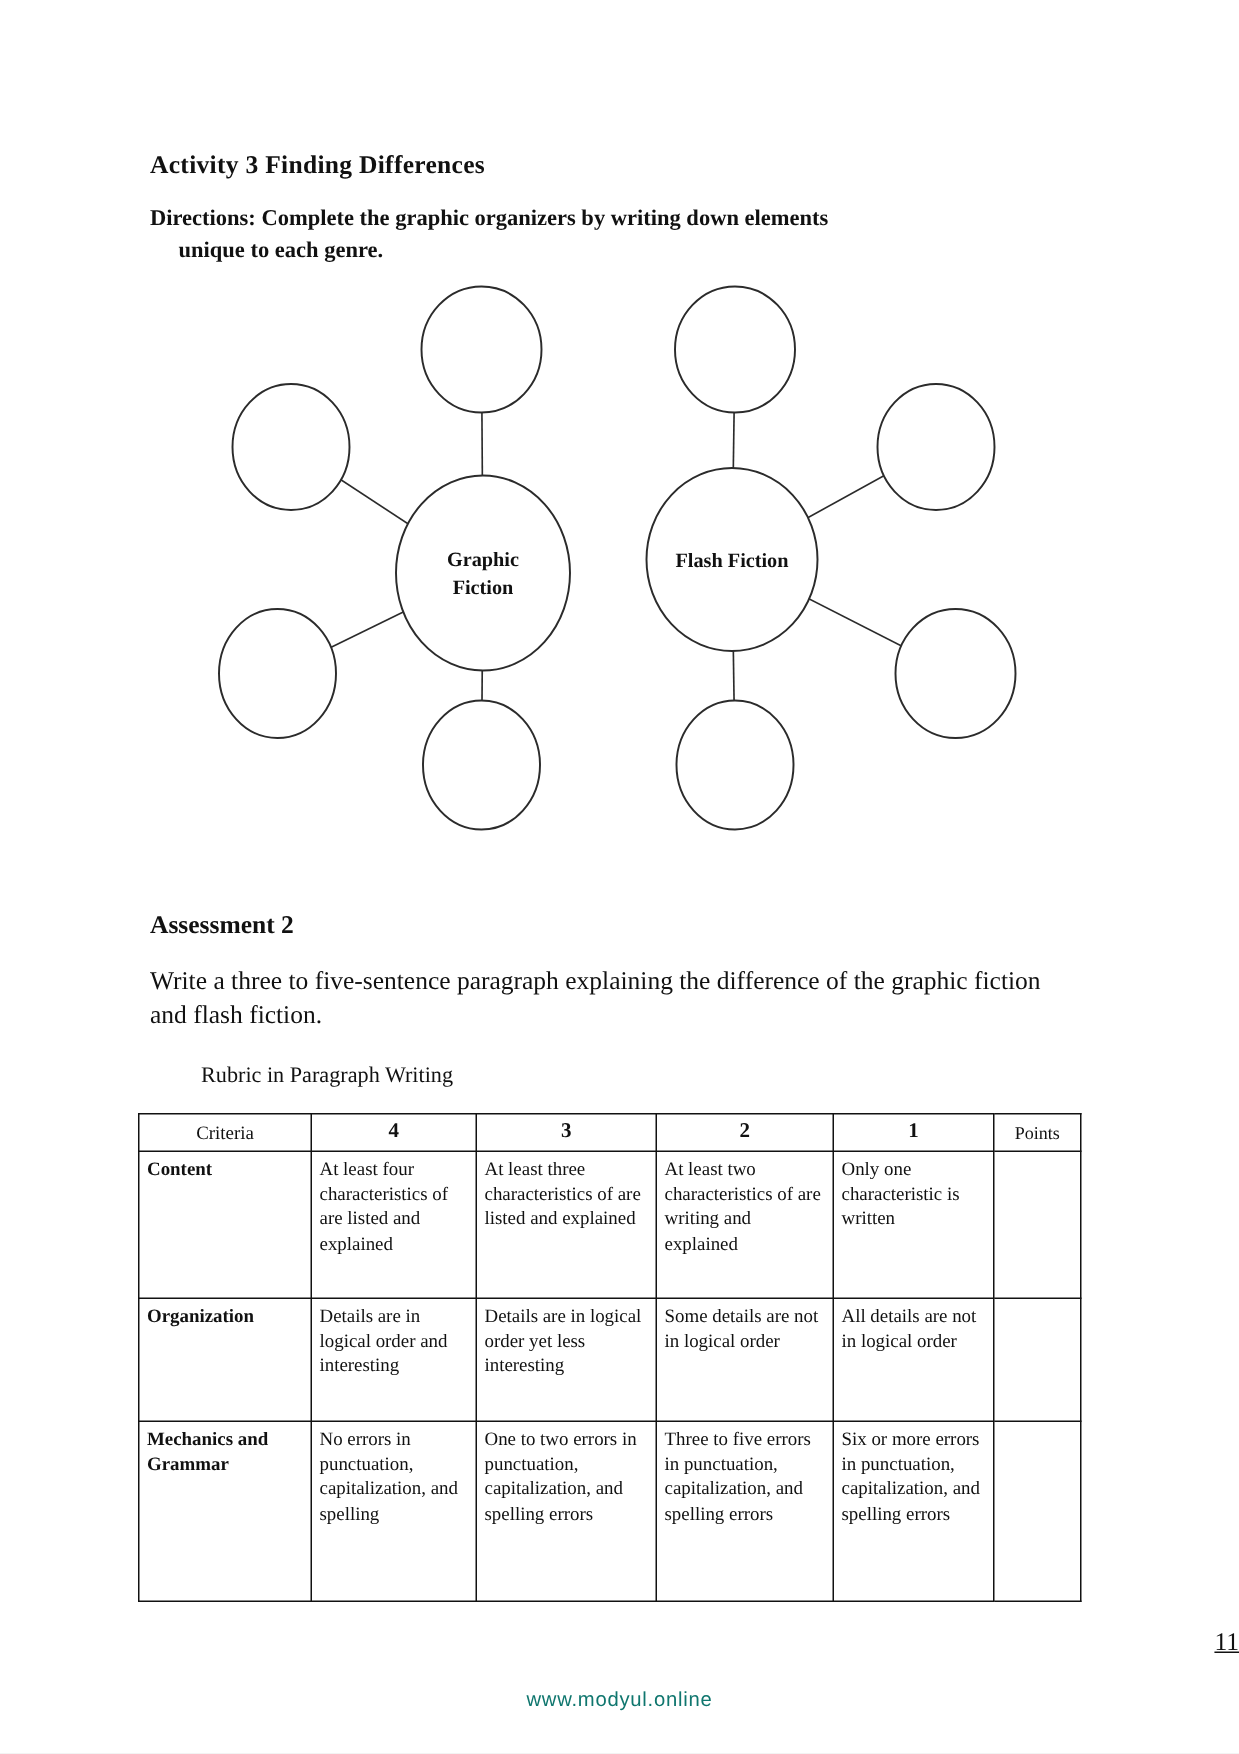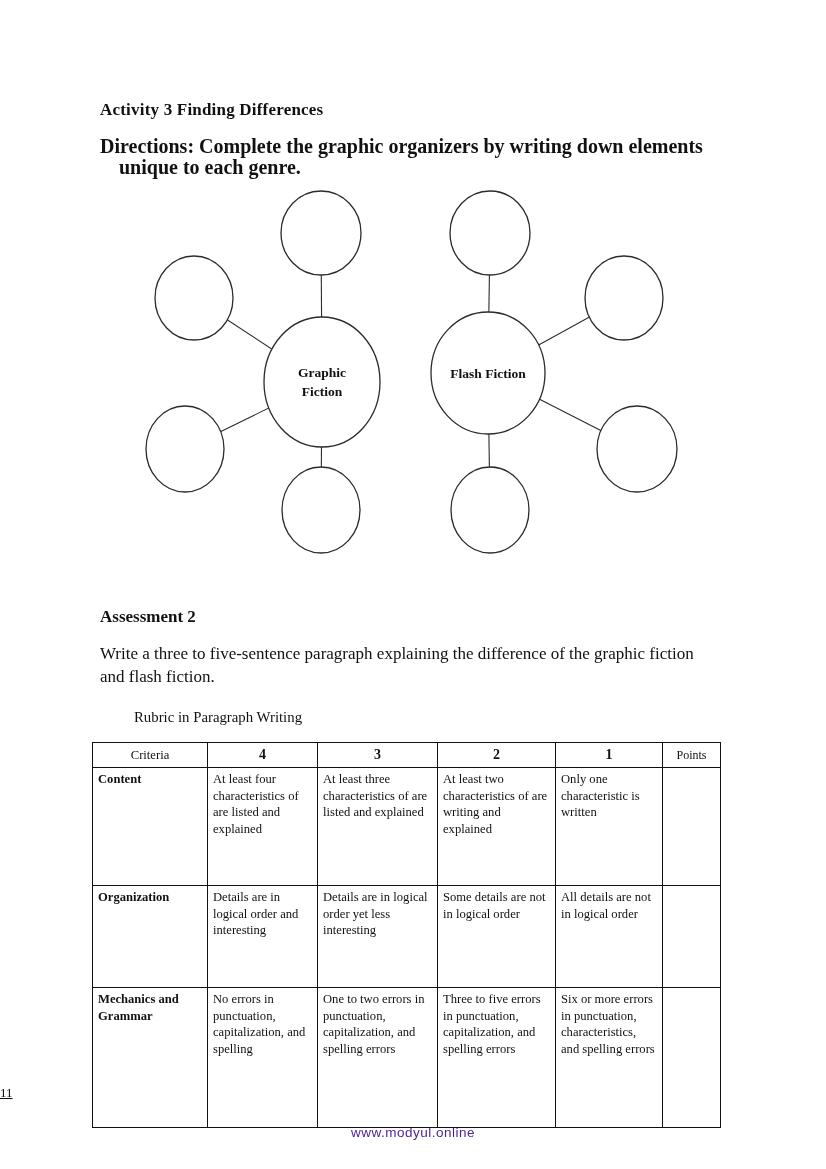--- a/index.html
+++ b/index.html
@@ -17,21 +17,21 @@
     position: absolute;
     left: 100px; top: 100px;
     font-size: 17px;
     font-weight: bold;
     letter-spacing: 0.2px;
   }
   .directions {
     position: absolute;
     left: 100px; top: 136px;
     width: 640px;
-    font-size: 20px;
+    font-size: 15px;
     font-weight: bold;
     line-height: 21px;
   }
   .directions .line2 {
     display: block;
     margin-left: 19px;
   }
   .organizer-wrap {
     position: absolute;
     left: 0; top: 185px;
@@ -71,52 +71,52 @@
     left: 92px; top: 742px;
     width: 628px;
     border-collapse: collapse;
     table-layout: fixed;
     font-size: 12.6px;
     line-height: 16.5px;
   }
   .rubric-table th, .rubric-table td {
     border: 1px solid #111111;
     vertical-align: top;
-    padding: 3px 5px 20px 5px;
+    padding: 3px 5px 0 5px;
     overflow: hidden;
   }
   .rubric-table th {
     font-weight: normal;
     vertical-align: middle;
     text-align: center;
     padding: 2px 0;
     height: 20px;
   }
   .rubric-table th.num { font-weight: bold; font-size: 14px; }
   .rubric-table th.points { font-size: 12px; }
   .rubric-table td.criteria { font-weight: bold; }
   .row-content td { height: 94px; }
   .row-organization td { height: 78px; }
   .row-mechanics td { height: 116px; }
   .page-number {
     position: absolute;
     left: 0; top: 1085px;
     width: 826px;
-    text-align: left;
-    font-size: 13px;
+    text-align: right;
+    font-size: 17px;
     text-decoration: underline;
   }
   .watermark {
     position: absolute;
     left: 0; top: 1125px;
     width: 826px;
     text-align: center;
     font-family: "Liberation Sans", "DejaVu Sans", sans-serif;
     font-size: 13.5px;
-    color: #4c1d95;
+    color: #0f766e;
     letter-spacing: 0.5px;
   }
 </style>
 </head>
 <body>
 
 <div class="page">
 
   <div class="activity-title">Activity 3 Finding Differences</div>
 
@@ -197,21 +197,21 @@
         <td>Details are in logical order yet less interesting</td>
         <td>Some details are not in logical order</td>
         <td>All details are not in logical order</td>
         <td></td>
       </tr>
       <tr class="row-mechanics">
         <td class="criteria">Mechanics and Grammar</td>
         <td>No errors in punctuation, capitalization, and spelling</td>
         <td>One to two errors in punctuation, capitalization, and spelling errors</td>
         <td>Three to five errors in punctuation, capitalization, and spelling errors</td>
-        <td>Six or more errors in punctuation, characteristics, and spelling errors</td>
+        <td>Six or more errors in punctuation, capitalization, and spelling errors</td>
         <td></td>
       </tr>
     </tbody>
   </table>
 
   <div class="page-number">11</div>
 
   <div class="watermark">www.modyul.online</div>
 
 </div>

